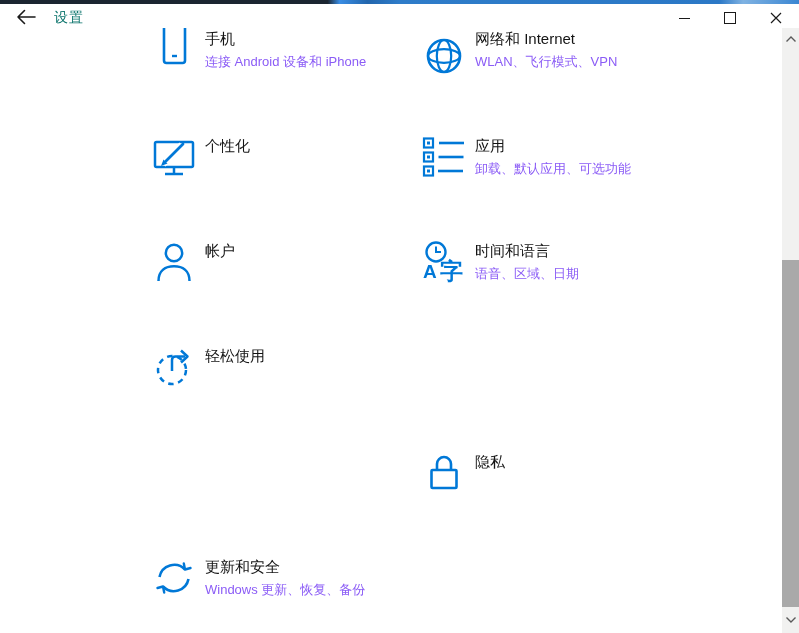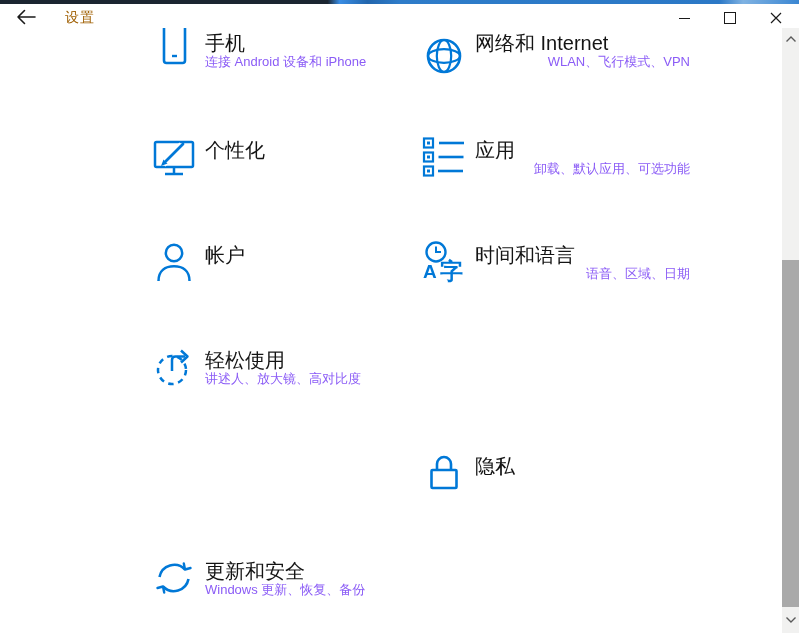--- a/index.html
+++ b/index.html
@@ -10,35 +10,35 @@
   }
   
   .top-strip{position:absolute;top:0;left:0;width:799px;height:4px;
     background:linear-gradient(to right,
       #1b2531 0%, #1b2531 41%, #3a8de4 42.5%, #2266ad 46%,
       #2e7cc9 50%, #2b78c6 90%, #7fb2e2 93%, #3a86d2 100%);}
   
   .titlebar{position:absolute;top:4px;left:0;right:0;height:26px;background:#ffffff;}
   .back-btn{position:absolute;left:8px;top:0;width:36px;height:26px;display:flex;
     align-items:center;justify-content:center;cursor:pointer;}
-  .app-title{position:absolute;left:65px;top:5px;font-size:14px;color:#a16207;letter-spacing:1px;}
+  .app-title{position:absolute;left:54px;top:5px;font-size:14px;color:#0f766e;letter-spacing:1px;}
   .cap-btn{position:absolute;top:0;width:46px;height:28px;display:flex;align-items:center;justify-content:center;cursor:pointer;}
   .cap-min{right:92px;} .cap-max{right:46px;} .cap-close{right:0;}
   .min-glyph{width:11px;height:0;border-top:1px solid #1a1a1a;}
   .max-glyph{width:10px;height:10px;border:1px solid #1a1a1a;background:transparent;}
   
   .content{position:absolute;top:28px;left:0;width:782px;height:605px;overflow:hidden;}
   .tile{position:absolute;width:265px;height:98px;cursor:pointer;}
   .cL{left:150px;} .cR{left:420px;}
   .r1{top:0px;} .r2{top:107px;} .r3{top:212px;} .r4{top:317px;} .r5{top:423px;} .r6{top:528px;}
   .ticon{position:absolute;left:2px;top:0;width:44px;height:44px;}
   .ticon.phone-pos{top:-12px;height:56px;}
-  .tt{position:absolute;left:55px;top:2px;font-size:20px;color:#141414;white-space:nowrap;}
+  .tt{position:absolute;left:55px;top:2px;font-size:15px;color:#141414;white-space:nowrap;}
   .ts{position:absolute;left:55px;top:24px;font-size:13px;color:#8b5cf6;line-height:19px;width:182px;}
-  .cR .ts{width:215px;text-align:right;}
+  .cR .ts{width:215px;}
   svg{display:block;}
   
   .scrollbar{position:absolute;top:28px;right:0;width:17px;height:605px;background:#f1f1f0;}
   .scroll-up,.scroll-down{position:absolute;left:0;width:17px;height:17px;display:flex;
     align-items:center;justify-content:center;cursor:pointer;}
   .scroll-up{top:2px;} .scroll-down{bottom:5px;}
   .scroll-thumb{position:absolute;left:0;top:232px;width:17px;height:347px;background:#a9a9a9;cursor:pointer;}
 </style>
 </head>
 <body>
@@ -140,21 +140,20 @@
     <div class="ts">语音、区域、日期</div>
   </div>
 
   <div class="tile cL r4">
     <svg class="ticon" viewBox="0 0 44 44">
       <circle cx="20" cy="25" r="14" fill="none" stroke="#0078d7" stroke-width="2.5" stroke-dasharray="5.5 4.6"></circle>
       <path d="M20 26 V15 q0-3.5 3.5-3.5 H33" fill="none" stroke="#0078d7" stroke-width="2.5"></path>
       <path d="M29 5.5 L35.5 11.5 L29 17.5" fill="none" stroke="#0078d7" stroke-width="2.5" stroke-linejoin="round"></path>
     </svg>
     <div class="tt">轻松使用</div>
-    <div class="ts">讲述人、放大镜、高对比度</div>
   </div>
 
 
 
   <div class="tile cR r5">
     <svg class="ticon" viewBox="0 0 44 44">
       <path d="M15 19 V13 a7 7 0 0 1 14 0 V19" fill="none" stroke="#0078d7" stroke-width="2.6"></path>
       <rect x="9.5" y="19" width="25" height="18" rx="1" fill="none" stroke="#0078d7" stroke-width="2.6"></rect>
     </svg>
     <div class="tt">隐私</div>

